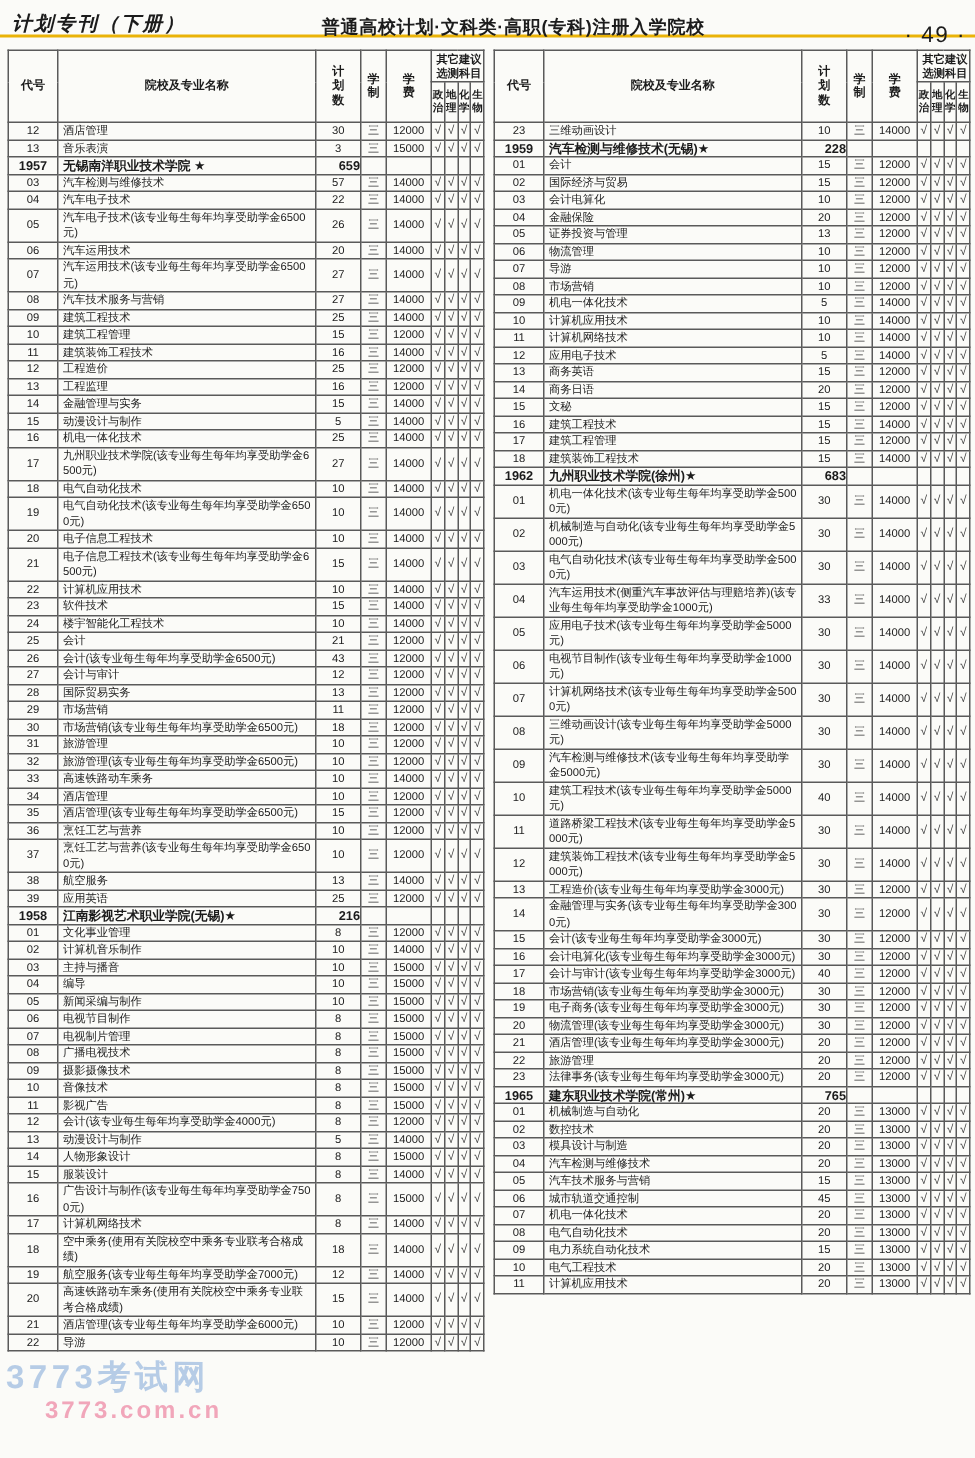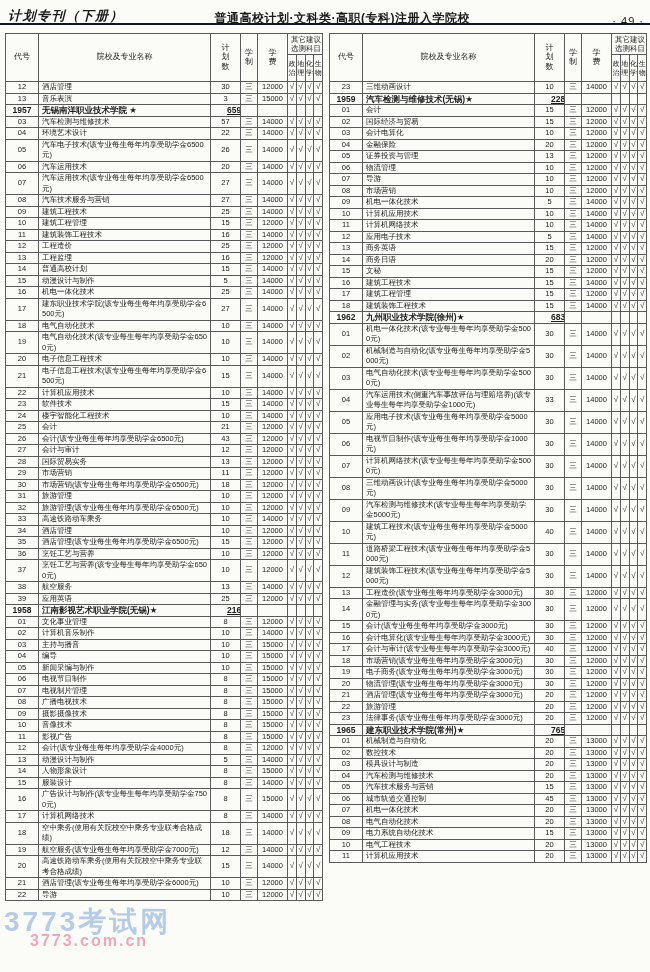--- a/index.html
+++ b/index.html
@@ -7,66 +7,66 @@
   body {
     position:relative;
     background:#fbfbf8;
     font-family:"Liberation Sans","DejaVu Sans",sans-serif;
     color:#1c1c1c;
     overflow:hidden;
   }
   
   .page-header{
     position:absolute; left:0; top:3px; width:650px; height:22px;
-    border-bottom:2px solid #0f172a;
+    border-bottom:2px solid #eab308;
   }
   .edition{
     position:absolute; left:8px; top:4px;
     font-family:"Liberation Serif","DejaVu Serif",serif;
     font-style:italic; font-weight:bold; font-size:13px; letter-spacing:1.5px;
   }
   .center-title{
     position:absolute; left:180px; width:290px; top:7px; text-align:right;
     font-weight:bold; font-size:12px; letter-spacing:0.5px;
   }
   .page-number{
-    position:absolute; right:6px; top:12px; font-size:11px; letter-spacing:1px;
+    position:absolute; right:6px; top:12px; font-size:15px; letter-spacing:1px;
   }
   
   .tbl-wrap{ position:absolute; top:33px; }
   .tbl-left{ left:5px; width:317px; }
   .tbl-right{ left:329px; width:316px; }
   table{
     border-collapse:collapse; table-layout:fixed; width:100%;
     border:1.5px solid #2f2f2f;
   }
   th,td{
     border:1px solid #5a5a5a;
     font-size:7.5px; line-height:10.5px;
     overflow:hidden; vertical-align:middle;
     padding:0;
   }
-  thead th{ font-weight:normal; font-size:8px; text-align:center; background:#fbfbf8; }
+  thead th{ font-weight:bold; font-size:8px; text-align:center; background:#fbfbf8; }
   th.h-group{ height:21px; font-size:7.5px; line-height:9px; padding:1px; }
   th.h-sub{ height:27px; font-size:7px; line-height:8.5px; }
   .vstack{ display:inline-block; width:9px; word-break:break-all; line-height:9.5px; }
   .vstack2{ display:inline-block; width:8px; word-break:break-all; line-height:9px; }
   .grp{ display:inline-block; width:34px; word-break:break-all; }
   td.code{ text-align:center; }
   td.name{ text-align:left; padding:0 1px 0 3px; word-break:break-all; }
   td.plan{ text-align:center; }
   td.yr{ text-align:center; color:#333; }
   td.fee{ text-align:center; }
   td.chk{ text-align:center; font-size:8px; color:#3d3d3d; font-style:italic; }
   tr.inst td{ font-weight:bold; font-size:8.5px; }
-  tr.inst td.plan{ text-align:left; padding-left:16px;text-decoration:underline; }
+  tr.inst td.plan{ text-align:right; padding-left:2px; }
   
   .wm{ position:absolute; pointer-events:none; font-weight:bold; white-space:nowrap; }
   .wm-cn{
-    left:4px; top:903px; font-size:28px; letter-spacing:3px;
+    left:4px; top:903px; font-size:22px; letter-spacing:3px;
     color:rgba(125,165,215,0.55);
   }
   .wm-url{
     left:30px; top:932px; font-size:16px; letter-spacing:2px;
     color:rgba(236,130,160,0.70);
   }
 </style>
 </head>
 <body>
 
@@ -145,21 +145,21 @@
           <td class="plan">57</td>
           <td class="yr">三</td>
           <td class="fee">14000</td>
           <td class="chk">√</td>
           <td class="chk">√</td>
           <td class="chk">√</td>
           <td class="chk">√</td>
         </tr>
         <tr>
           <td class="code">04</td>
-          <td class="name">环境艺术设计</td>
+          <td class="name">汽车电子技术</td>
           <td class="plan">22</td>
           <td class="yr">三</td>
           <td class="fee">14000</td>
           <td class="chk">√</td>
           <td class="chk">√</td>
           <td class="chk">√</td>
           <td class="chk">√</td>
         </tr>
         <tr>
           <td class="code">05</td>
@@ -255,21 +255,21 @@
           <td class="plan">16</td>
           <td class="yr">三</td>
           <td class="fee">12000</td>
           <td class="chk">√</td>
           <td class="chk">√</td>
           <td class="chk">√</td>
           <td class="chk">√</td>
         </tr>
         <tr>
           <td class="code">14</td>
-          <td class="name">普通高校计划</td>
+          <td class="name">金融管理与实务</td>
           <td class="plan">15</td>
           <td class="yr">三</td>
           <td class="fee">14000</td>
           <td class="chk">√</td>
           <td class="chk">√</td>
           <td class="chk">√</td>
           <td class="chk">√</td>
         </tr>
         <tr>
           <td class="code">15</td>
@@ -288,21 +288,21 @@
           <td class="plan">25</td>
           <td class="yr">三</td>
           <td class="fee">14000</td>
           <td class="chk">√</td>
           <td class="chk">√</td>
           <td class="chk">√</td>
           <td class="chk">√</td>
         </tr>
         <tr>
           <td class="code">17</td>
-          <td class="name">建东职业技术学院(该专业每生每年均享受助学金6500元)</td>
+          <td class="name">九州职业技术学院(该专业每生每年均享受助学金6500元)</td>
           <td class="plan">27</td>
           <td class="yr">三</td>
           <td class="fee">14000</td>
           <td class="chk">√</td>
           <td class="chk">√</td>
           <td class="chk">√</td>
           <td class="chk">√</td>
         </tr>
         <tr>
           <td class="code">18</td>

